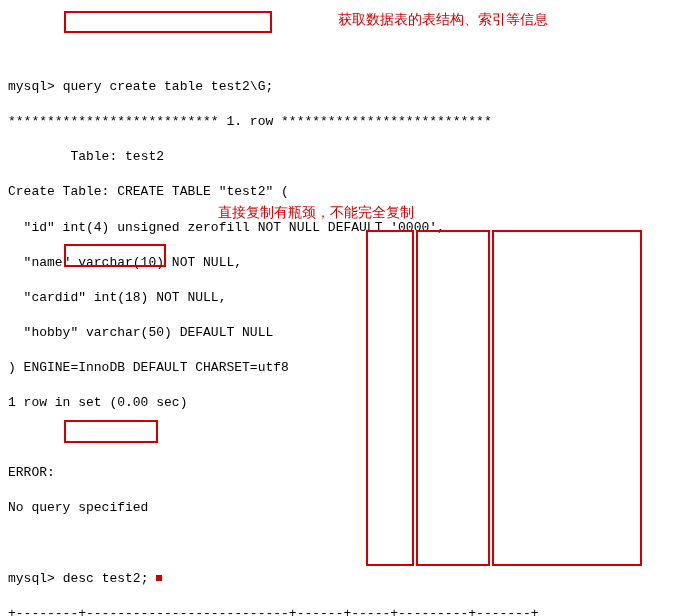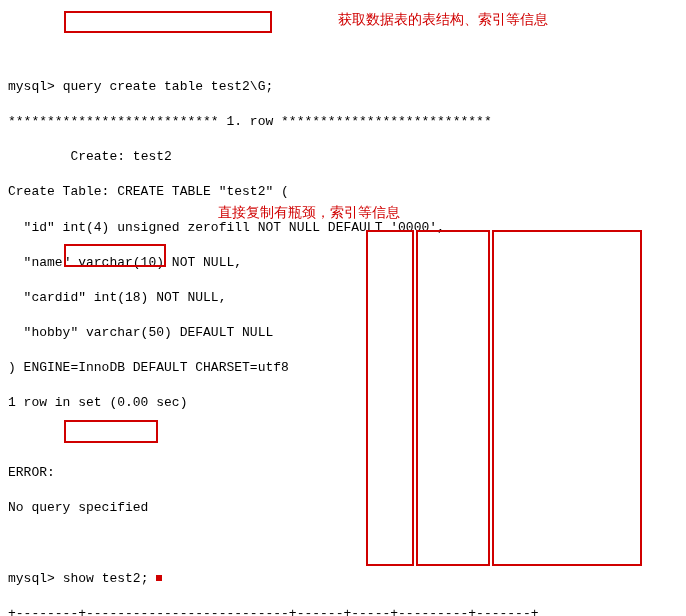--- a/index.html
+++ b/index.html
@@ -33,33 +33,33 @@
     vertical-align: middle;
   }
 </style>
 </head>
 <body>
 
 
 
 <div class="line"><span>mysql&gt;</span> <span>query create table test2\G;</span></div>
 <div class="line">*************************** 1. row ***************************</div>
-<div class="line"><span>        Create: </span><span>test2</span></div>
+<div class="line"><span>        Table: </span><span>test2</span></div>
 <div class="line">Create Table: CREATE TABLE "test2" (</div>
 <div class="line">  "id" int(4) unsigned zerofill NOT NULL DEFAULT '0000',</div>
 <div class="line">  "name" varchar(10) NOT NULL,</div>
 <div class="line">  "cardid" int(18) NOT NULL,</div>
 <div class="line">  "hobby" varchar(50) DEFAULT NULL</div>
 <div class="line">) ENGINE=InnoDB DEFAULT CHARSET=utf8</div>
 <div class="line">1 row in set (0.00 sec)</div>
 <div class="line">&nbsp;</div>
 <div class="line">ERROR:</div>
 <div class="line">No query specified</div>
 <div class="line">&nbsp;</div>
-<div class="line"><span>mysql&gt;</span> <span>show test2;</span> <span class="reddot"></span></div>
+<div class="line"><span>mysql&gt;</span> <span>desc test2;</span> <span class="reddot"></span></div>
 <div class="line">+--------+--------------------------+------+-----+---------+-------+</div>
 
 
 
 
 
 
 
 
 
@@ -79,19 +79,19 @@
 
 <div class="redbox" style="left:56px; top:3px; width:204px; height:18px;"></div>
 <div class="redbox" style="left:56px; top:236px; width:98px; height:19px;"></div>
 <div class="redbox" style="left:56px; top:412px; width:90px; height:19px;"></div>
 <div class="redbox" style="left:358px; top:222px; width:44px; height:332px;"></div>
 <div class="redbox" style="left:408px; top:222px; width:70px; height:332px;"></div>
 <div class="redbox" style="left:484px; top:222px; width:146px; height:332px;"></div>
 
 
 <div class="annot" style="left:330px; top:2px;text-align:center;">获取数据表的表结构、索引等信息</div>
-<div class="annot" style="left:210px; top:195px;">直接复制有瓶颈，索引等信息</div>
+<div class="annot" style="left:210px; top:195px;">直接复制有瓶颈，不能完全复制</div>
 
 
 
 
 
 
 
 </body></html>

